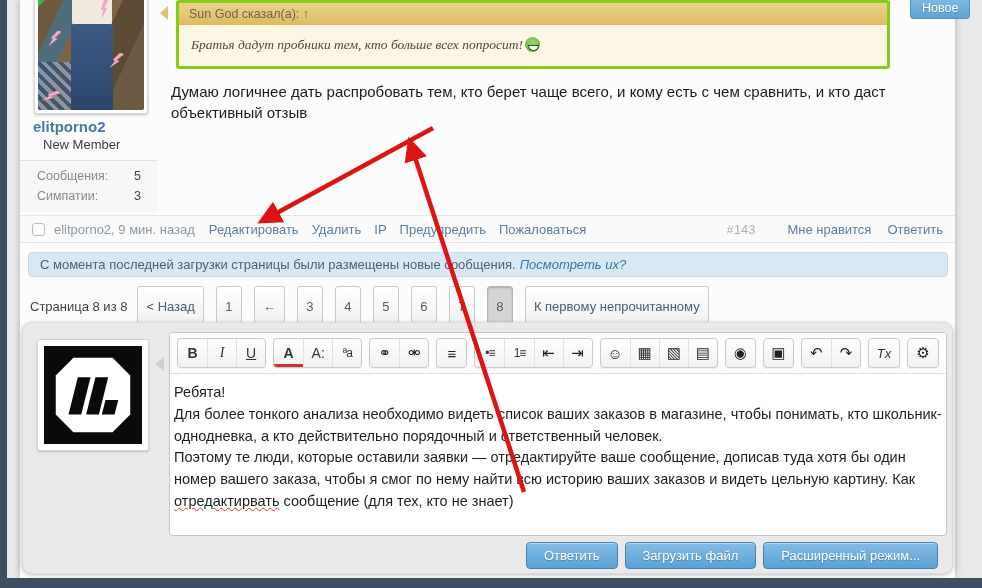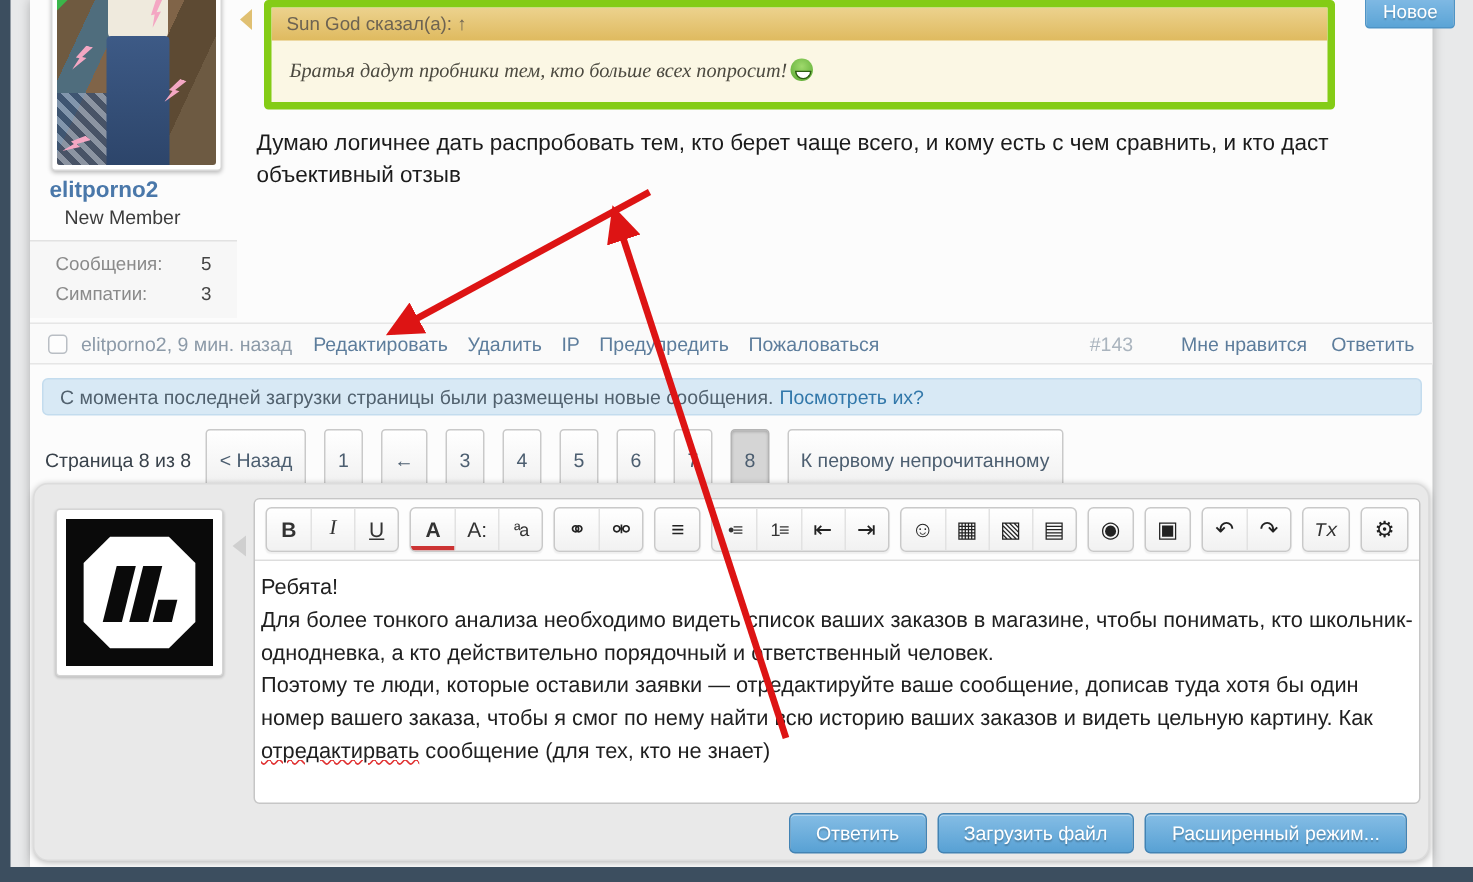--- a/index.html
+++ b/index.html
@@ -47,21 +47,21 @@
   .stat-row { display:flex; justify-content:space-between; padding:3px 13px 3px 13px; font-size:12.5px; }
   .stat-row .lbl { color:#8a8a8a; }
   .stat-row .val { color:#444; }
 
   .post-message { position:absolute; left:148px; top:0; width:787px; }
   .bubble-arrow {
     position:absolute; left:-8px; top:6px; width:0; height:0;
     border-top:7px solid transparent; border-bottom:7px solid transparent;
     border-right:8px solid #e0c072;
   }
-  .quote { margin:0 65px 0 8px; border:5px solid #84cc16; border-radius:3px; overflow:hidden; background:#fbf7e4; }
+  .quote { margin:0 65px 0 8px; border:3px solid #84cc16; border-radius:3px; overflow:hidden; background:#fbf7e4; }
   .quote-header {
     background:linear-gradient(#ecd28e,#dfba5f); color:#6d6352;
     font-size:12.5px; padding:4px 10px 4px 10px; cursor:pointer;
   }
   .quote-body {
     padding:9px 12px 10px; color:#4c4a40; font-size:13.5px; line-height:1.6;
     font-family:"Liberation Serif", serif; font-style:italic;
   }
   .grin-emoji {
     display:inline-block; width:15px; height:15px; border-radius:50%;
@@ -84,21 +84,21 @@
   .footer-right { margin-left:auto; display:flex; align-items:center; }
   .post-number { color:#aab4be; margin-right:16px; }
   .footer-right .footer-link { margin-right:0; margin-left:16px; }
 
   
   .notice {
     position:absolute; left:8px; top:252px; width:920px; height:25px;
     background:#d8e9f5; border:1px solid #c3dcee; border-radius:4px;
     display:flex; align-items:center; padding:0 11px; font-size:13px; color:#51616e;
   }
-  .notice-link { color:#3278aa; margin-left:4px; cursor:pointer; }
+  .notice-link { color:#3278aa; margin-left:4px; cursor:pointer;font-style:italic; }
 
   
   .pagination { position:absolute; left:10px; top:286px; display:flex; align-items:center; font-size:13px; color:#424e58; }
   .page-label { margin-right:10px; color:#39424b; }
   .pg-btn {
     min-width:26px; height:40px; padding:0 8px; margin-right:12px;
     background:linear-gradient(#ffffff,#f0f0f0); border:1px solid #c9c9c9; border-radius:3px;
     color:#4c5e70; font-size:13px; display:flex; align-items:center; justify-content:center; cursor:pointer;
   }
   .pg-btn.current { background:#d5d5d5; border-color:#b4b4b4; box-shadow:inset 0 1px 2px rgba(0,0,0,.2); }
@@ -130,21 +130,21 @@
     font-size:14px; color:#333; border-left:1px solid #e2e2e2; cursor:pointer; user-select:none;
   }
   .tb-btn:first-child { border-left:none; }
   .tb-btn.b { font-weight:bold; }
   .tb-btn.i { font-style:italic; font-family:"Liberation Serif",serif; }
   .tb-btn.u { text-decoration:underline; }
   .tb-btn.color { border-bottom:3px solid #c33; line-height:1; height:28px; padding-top:2px; font-weight:bold;}
   .tb-btn.small-glyph { font-size:12px; letter-spacing:-1px; }
   .tb-btn.dark-glyph { font-size:15px; color:#222; }
   .tb-right { margin-left:auto; display:flex; gap:7px; }
-  .tb-btn.rf { font-style:italic; font-family:Liberation Mono, monospace; font-size:13px; }
+  .tb-btn.rf { font-style:italic; font-family:Liberation Sans, sans-serif; font-size:13px; }
   .editor-content {
     border-top:1px solid #ddd; padding:8px 4px; font-size:14.5px; line-height:1.5; color:#1f1f1f; height:168px;
   }
   .misspelled { text-decoration:underline wavy #e03131; text-decoration-thickness:1px; }
 
   .editor-buttons { position:absolute; right:14px; top:219px; display:flex; gap:7px; }
   .blue-btn {
     padding:5px 17px; font-size:13px; color:#fff; text-shadow:0 1px 1px rgba(0,0,0,.25);
     background:linear-gradient(#85bde5,#58a1d4); border:1px solid #4283b4; border-radius:4px; cursor:pointer;
     box-shadow:inset 0 1px 0 rgba(255,255,255,.4);

